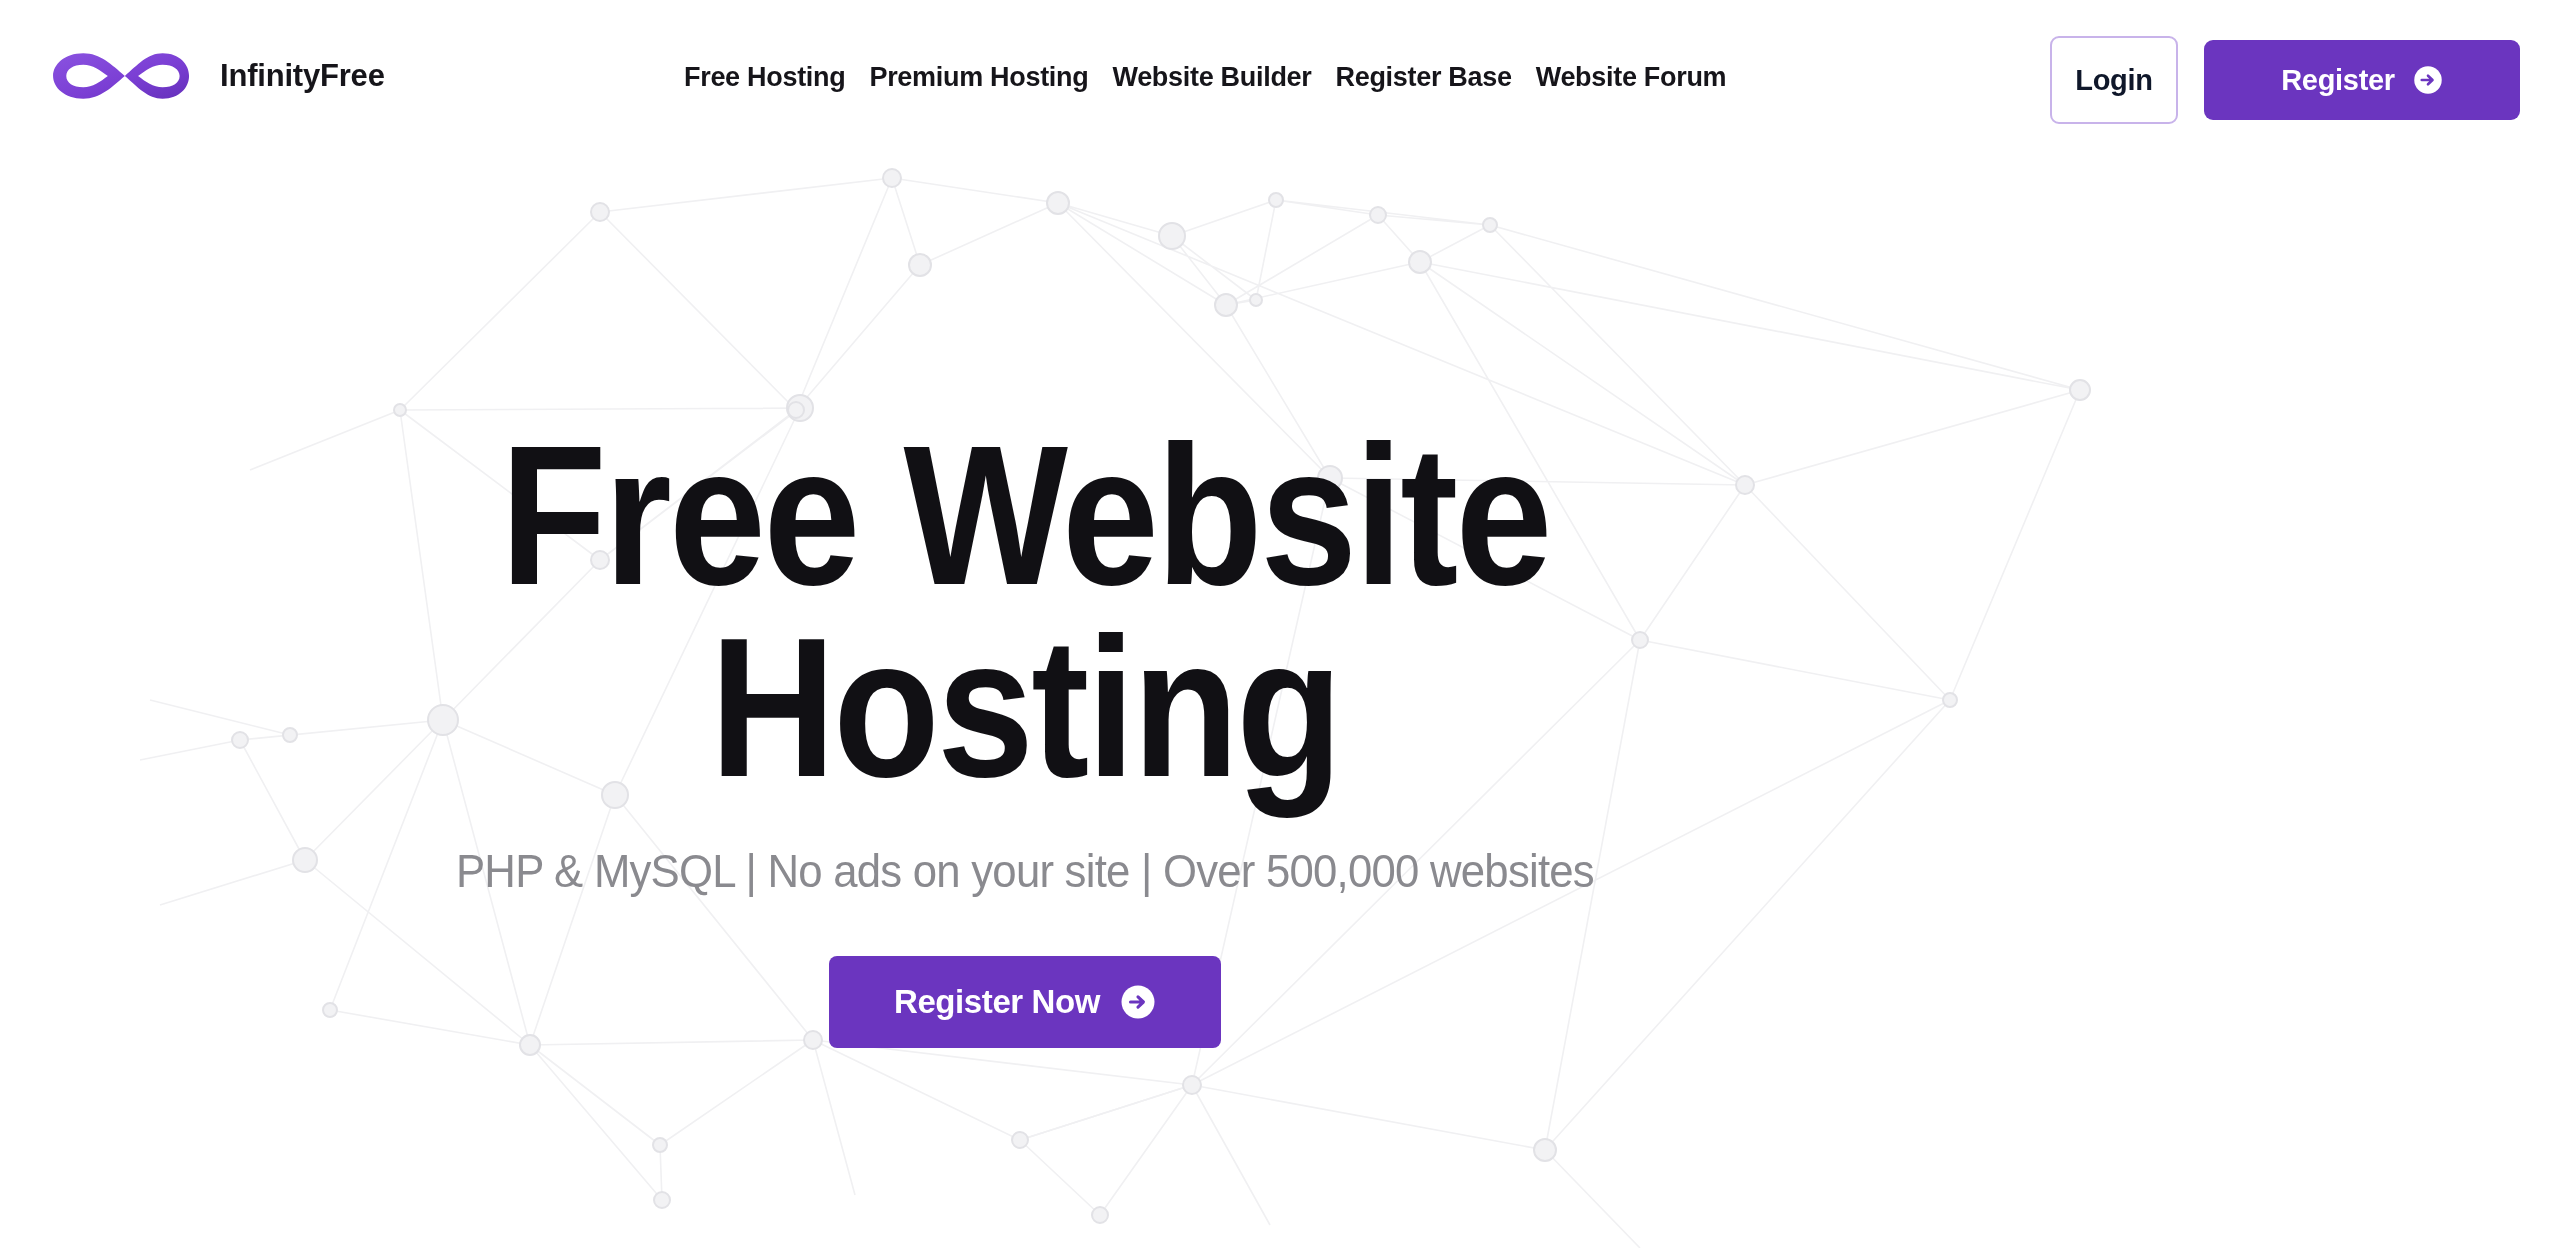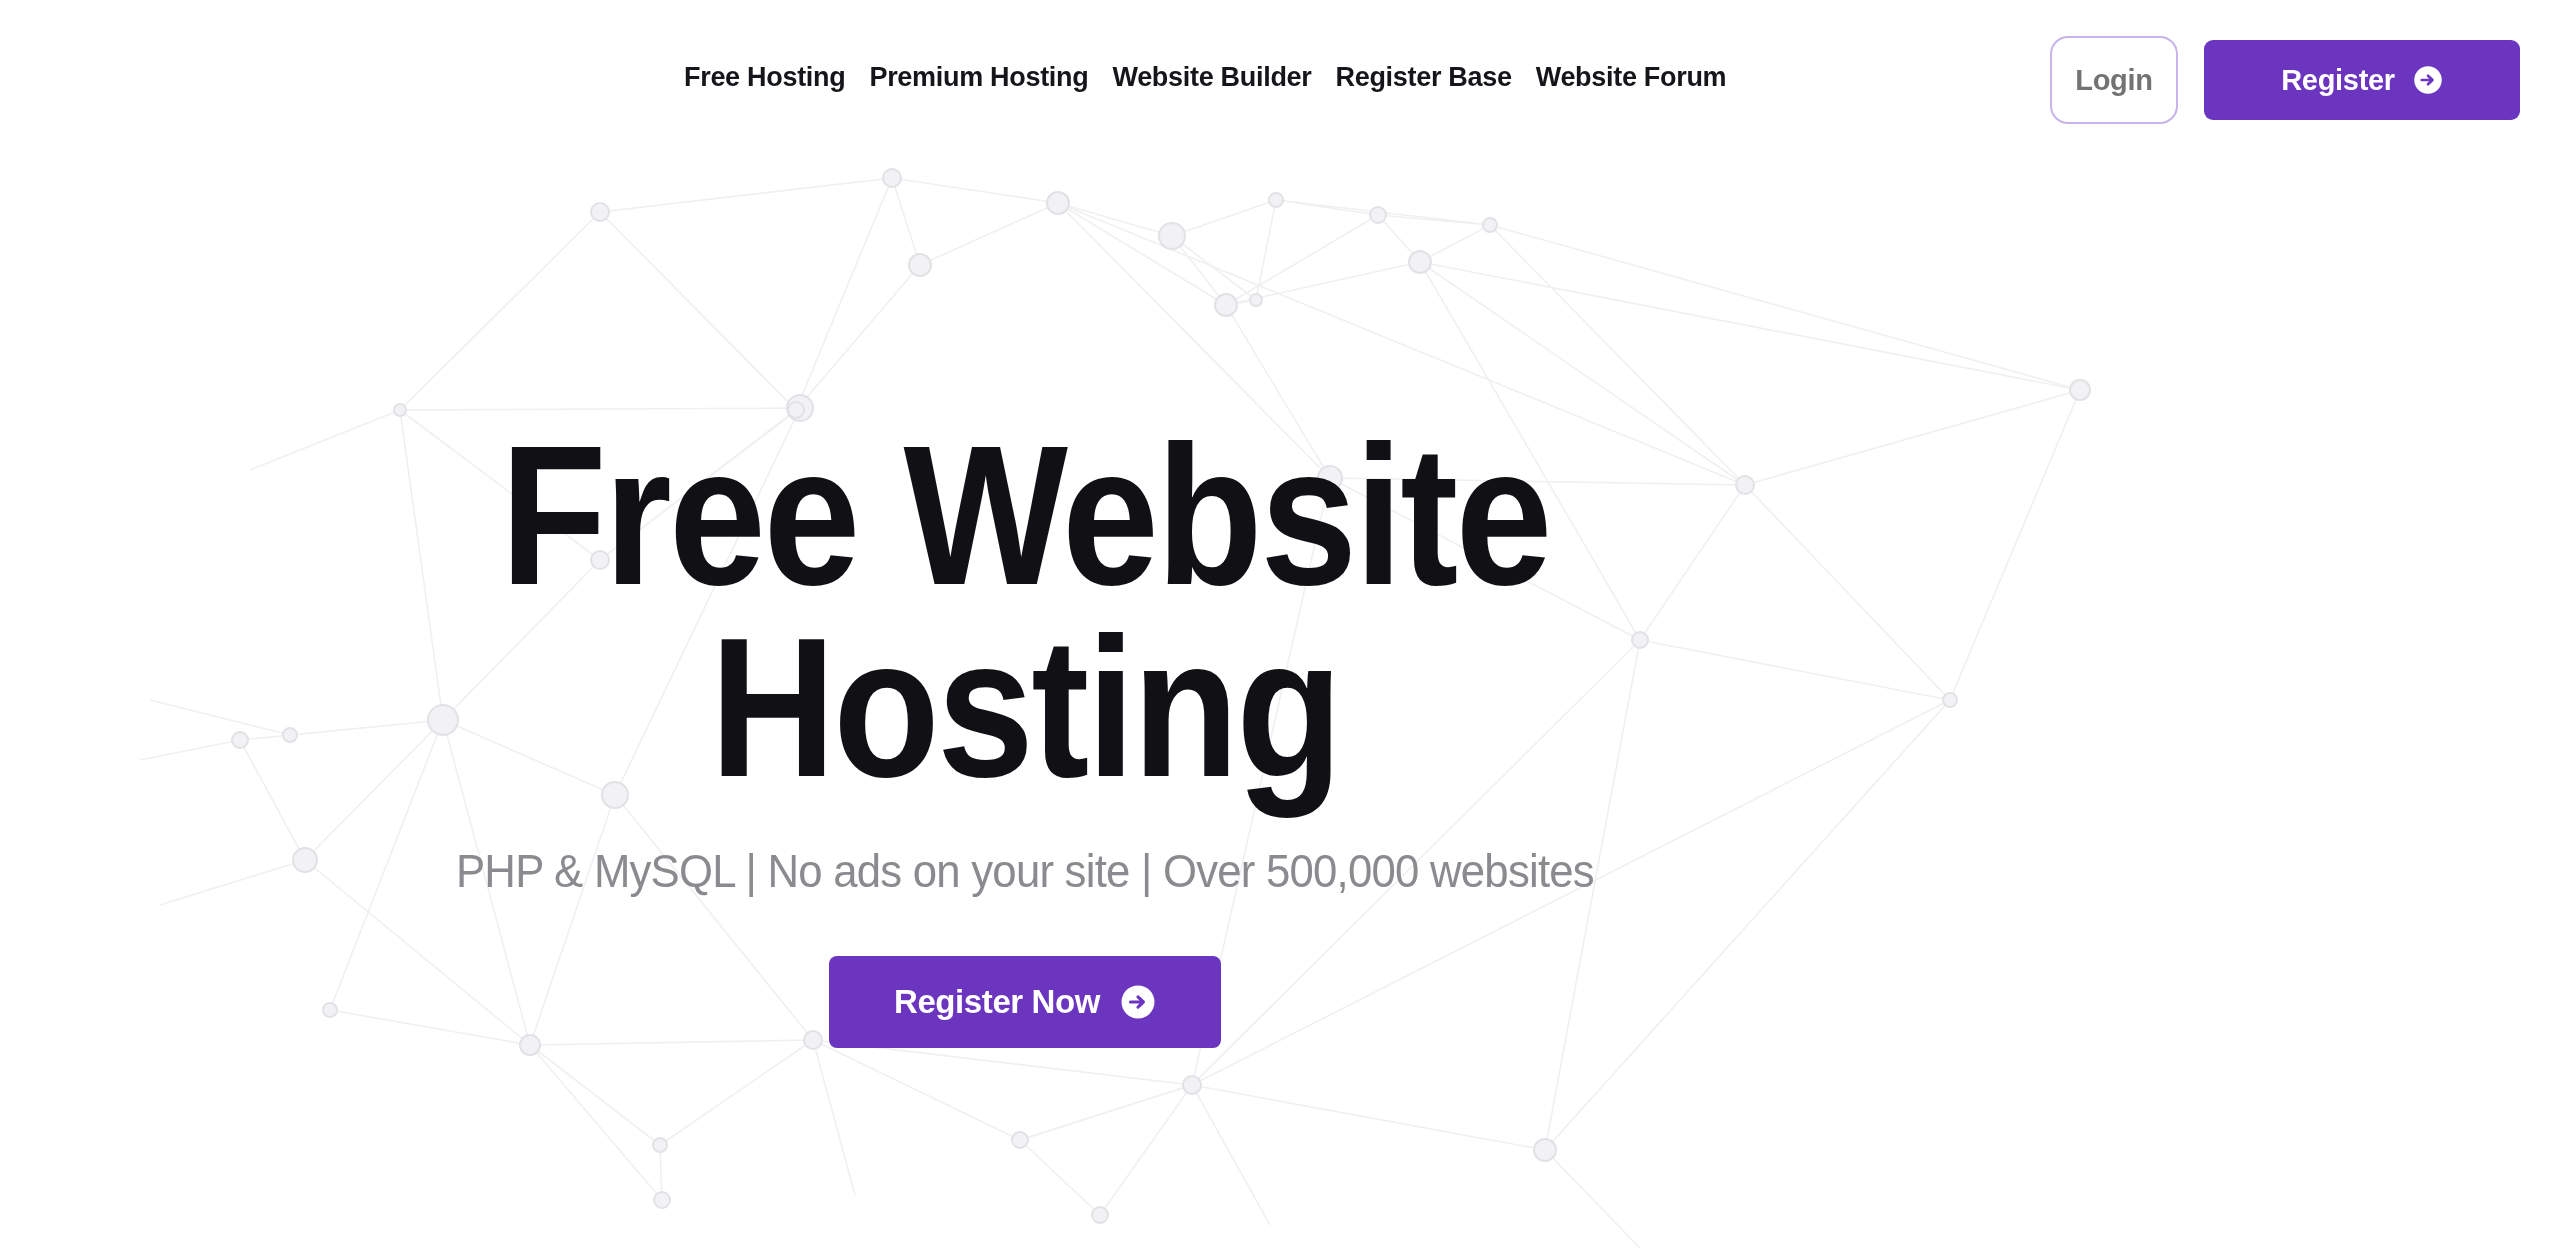--- a/index.html
+++ b/index.html
@@ -93,23 +93,23 @@
     height:72px;
   }
 
   .btn-login {
     display:flex;
     align-items:center;
     justify-content:center;
     width:128px;
     height:88px;
     border:2px solid #c8b3ea;
-    border-radius:18px;
+    border-radius:9px;
     background:#ffffff;
-    color:#737373;
+    color:#0f172a;
     font-size:29px;
     font-weight:bold;
     letter-spacing:-0.3px;
     cursor:pointer;
     font-family:"Liberation Sans", sans-serif;
   }
 
   .btn-register {
     display:flex;
     align-items:center;
@@ -273,20 +273,39 @@
       <circle cx="1950" cy="700" r="7"></circle>
       <circle cx="1192" cy="1085" r="9"></circle>
       <circle cx="1545" cy="1150" r="11"></circle>
       <circle cx="1100" cy="1215" r="8"></circle>
       <circle cx="330" cy="1010" r="7"></circle>
     </g>
   </svg>
 
   <header class="header">
 
+    <a class="brand">
+      <svg class="brand-logo" viewBox="0 0 170 72" aria-hidden="true">
+        <defs>
+          <linearGradient id="infg" x1="0" y1="0" x2="1" y2="1">
+            <stop offset="0%" stop-color="#8a52e0"></stop>
+            <stop offset="55%" stop-color="#7b3fd4"></stop>
+            <stop offset="100%" stop-color="#6530bb"></stop>
+          </linearGradient>
+        </defs>
+        <path d="M44 12 C24 12 12 24 12 36 C12 48 24 60 44 60 C62 60 74 48 88 36
+                 C102 24 112 12 128 12 C146 12 156 24 156 36 C156 48 146 60 128 60
+                 C112 60 102 48 88 36 C74 24 62 12 44 12 Z
+                 M44 24 C54 24 62 30 70 36 C62 42 54 48 44 48 C33 48 26 43 26 36
+                 C26 29 33 24 44 24 Z
+                 M128 24 C139 24 146 29 146 36 C146 43 139 48 128 48
+                 C118 48 110 42 102 36 C110 30 118 24 128 24 Z" fill="url(#infg)" fill-rule="evenodd"></path>
+      </svg>
+      <span class="brand-name">InfinityFree</span>
+    </a>
 
     <nav class="main-nav">
       <a class="nav-item">Free Hosting</a>
       <a class="nav-item">Premium Hosting</a>
       <a class="nav-item">Website Builder</a>
       <a class="nav-item">Register Base</a>
       <a class="nav-item">Website Forum</a>
     </nav>
 
     <div class="header-actions">

